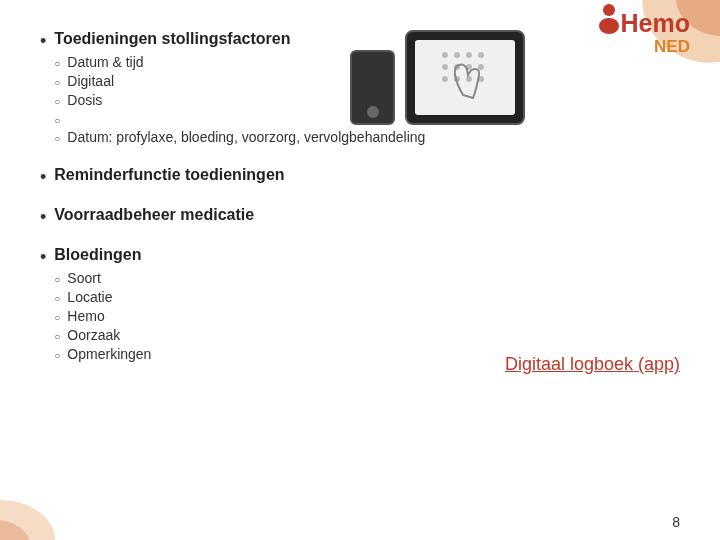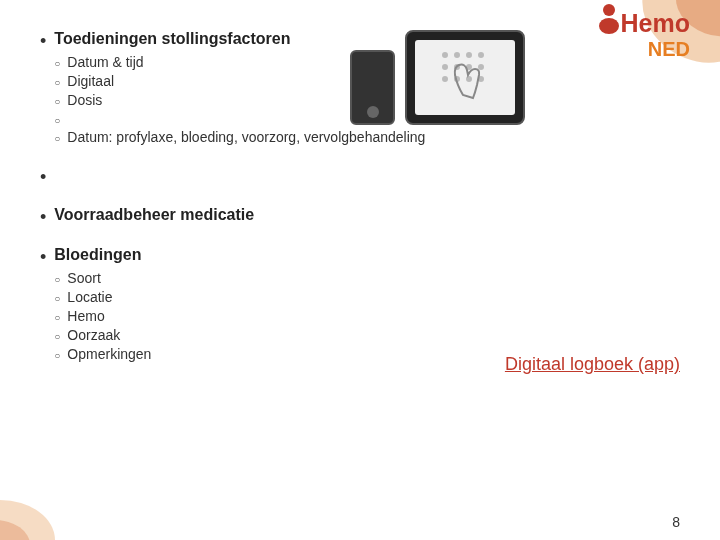--- a/index.html
+++ b/index.html
@@ -199,21 +199,21 @@
 </div>
 
 <div class="logo-area">
   <div class="logo-box">
     <svg width="32" height="32" viewBox="0 0 32 32" style="position:absolute;top:-8px;right:65px;">
       <circle cx="16" cy="8" r="6" fill="#c0392b"></circle>
       <ellipse cx="16" cy="24" rx="10" ry="8" fill="#c0392b"></ellipse>
     </svg>
     <div style="display:flex; flex-direction:column; align-items:flex-end; margin-left: 35px;">
       <span style="font-size:25px;font-weight:bold;color:#c0392b;line-height:1.1;">Hemo</span>
-      <span style="font-size:20px;font-weight:bold;color:#e67e22;line-height:1.1;">NED</span>
+      <span style="font-size:17px;font-weight:bold;color:#e67e22;line-height:1.1;">NED</span>
     </div>
   </div>
 </div>
 
 <div class="device-area">
 
   <div class="device-phone"></div>
 
   <div class="device-tablet">
     <div class="device-tablet-screen">
@@ -264,20 +264,21 @@
         <li>
           <span class="sub-bullet">○</span>
           <span>Datum: profylaxe, bloeding, voorzorg, vervolgbehandeling</span>
         </li>
       </ul>
     </div>
   </div>
 
   <div class="section">
     <span class="bullet-main">•</span>
+    <div class="section-title">Reminderfunctie toedieningen</div>
   </div>
 
   <div class="section">
     <span class="bullet-main">•</span>
     <div class="section-title">Voorraadbeheer medicatie</div>
   </div>
 
   <div class="section">
     <span class="bullet-main">•</span>
     <div>

